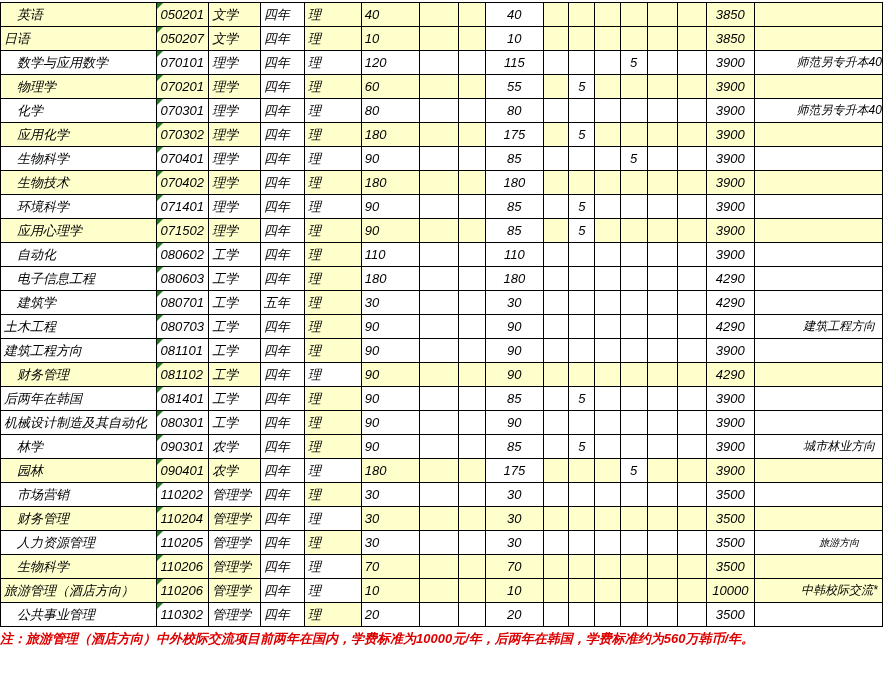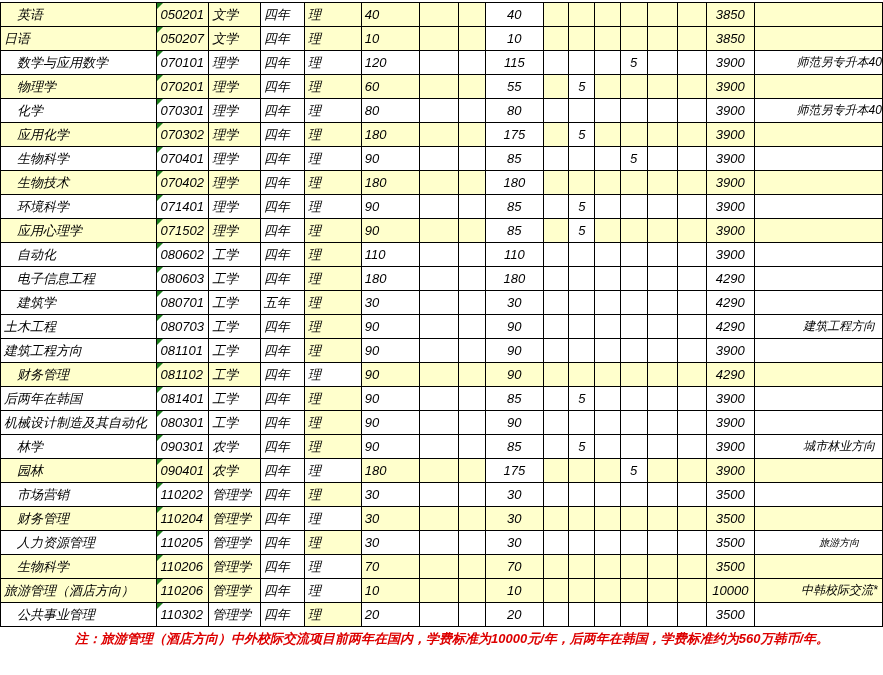--- a/index.html
+++ b/index.html
@@ -18,21 +18,21 @@
   td.bgW{background:#FFFFFF;}
   td.al{text-align:left;padding-left:3px;padding-right:1px;}
   td.ac{text-align:center;}
   td.note-td{font-size:12px;padding-left:42px;}
   td.note-td.small{font-size:10px;}
   .tri{
     position:absolute;top:0;left:0;width:0;height:0;
     border-top:6px solid #1E7E1E;border-right:6px solid transparent;
   }
   #footnote{
-    height:24px;line-height:24px;padding-left:75px;
+    height:24px;line-height:24px;
     color:#DD0000;font-weight:bold;font-size:13px;white-space:nowrap;
   }
 </style>
 </head>
 <body>
 
 <div id="sheet">
   <table id="program-table">
     <colgroup id="cols">
         <col style="width: 157px;">

